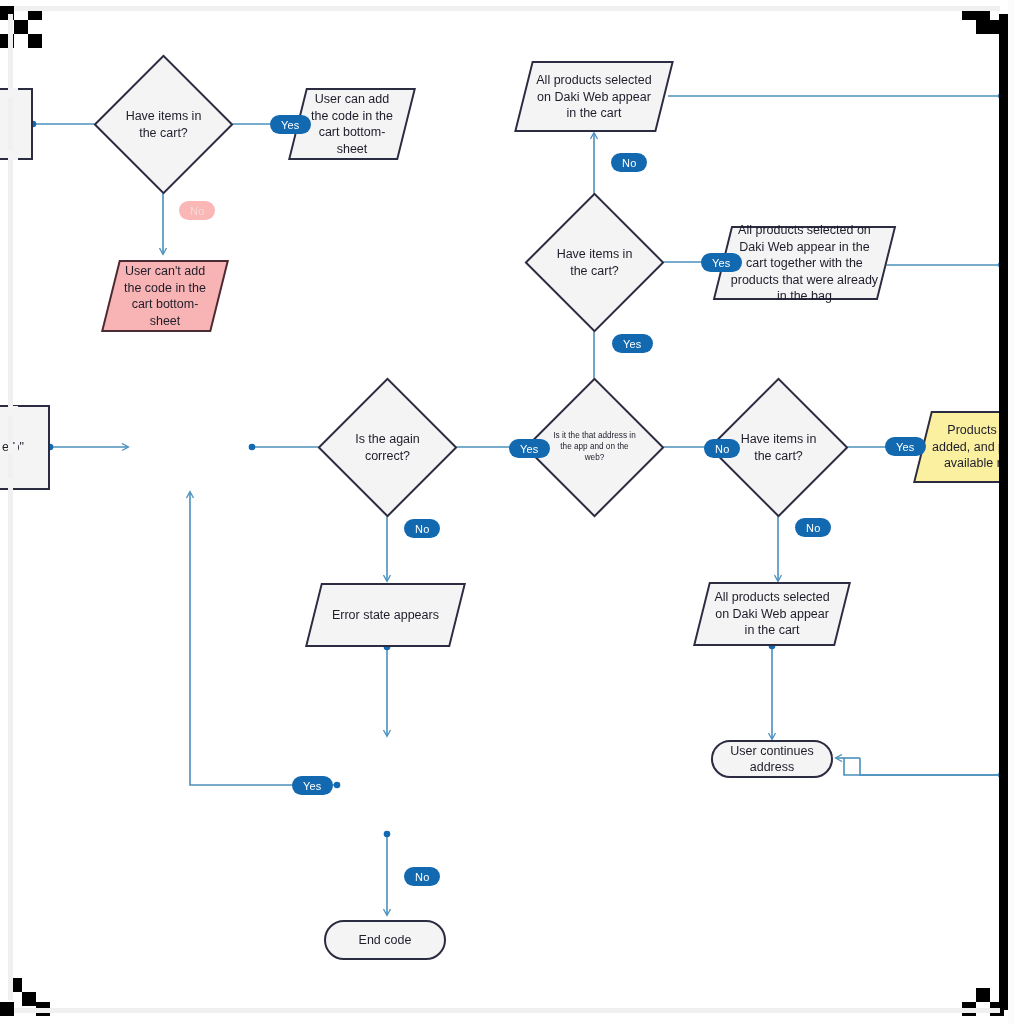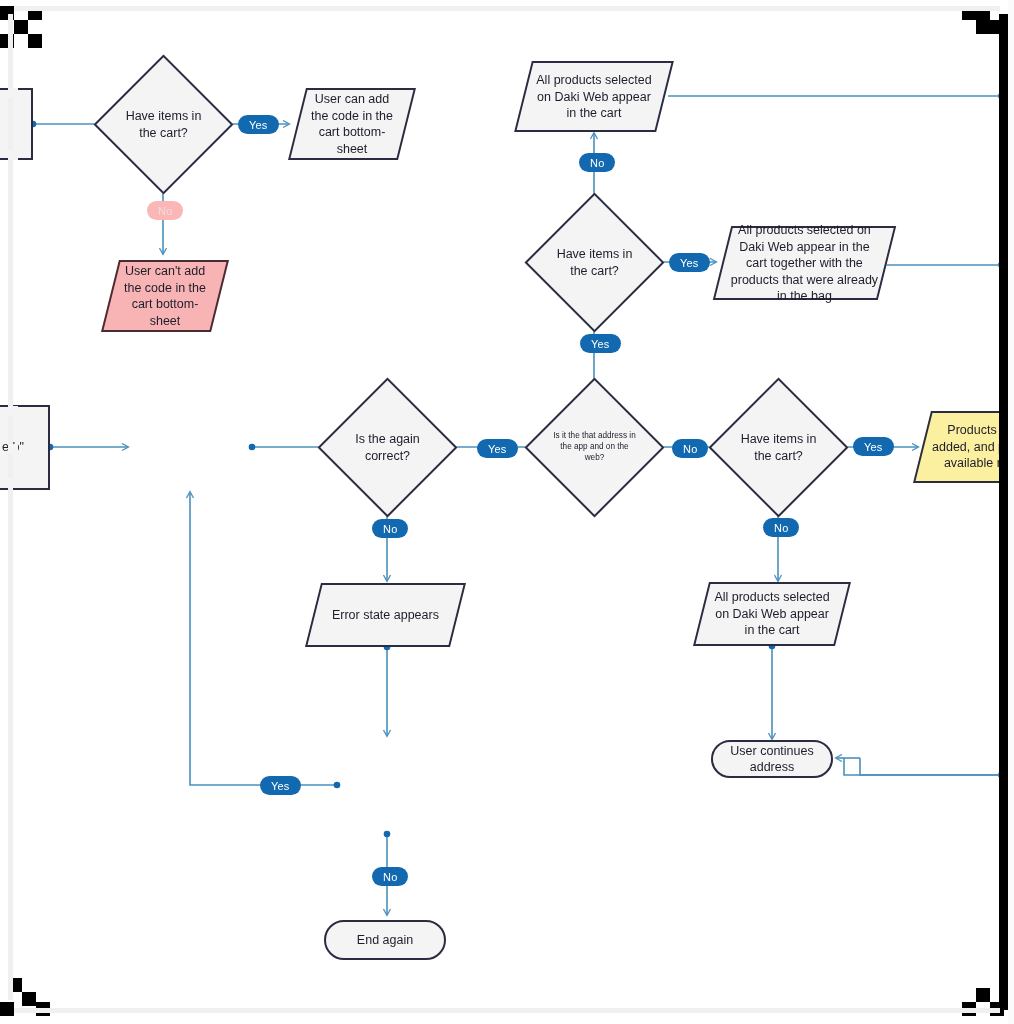--- a/index.html
+++ b/index.html
@@ -33,21 +33,21 @@
   .para.pink{background:#f8b4b4;border-color:#4a2b33;}
   .para.yellow{background:#fbf0a0;border-color:#2b2b41;}
 
   
   .stadium{background:#f4f4f4;border:2px solid #2b2b41;border-radius:999px;}
 
   
   .elabel{position:absolute;display:flex;align-items:center;justify-content:center;
           background:#1269b0;color:#ffffff;border-radius:999px;
           font-size:11px;height:19px;min-width:34px;padding:0 11px;box-sizing:border-box;
-          letter-spacing:.2px;}
+          letter-spacing:.2px;margin-left:32px;}
   .elabel.pink{background:#fbb6b6;color:#f4dada;}
 
   
   .scroll-v{position:absolute;right:6px;top:14px;width:9px;height:996px;background:#000;}
   .scroll-edge{position:absolute;right:0;top:0;width:6px;height:1024px;background:#fbfbfb;}
   .frame-line{position:absolute;background:#f0f0f0;}
   .checker{position:absolute;width:14px;height:14px;background:#000;}
   .corner-l{position:absolute;background:#f4f4f4;}
 </style>
 </head>
@@ -181,21 +181,21 @@
     <div class="node para" style="left:701px;top:582px;width:142px;height:64px;font-size:12.5px;">
       <span class="txt">All products selected on Daki Web appear in the cart</span>
     </div>
 
 
     <div class="node stadium" style="left:711px;top:740px;width:122px;height:38px;font-size:12.5px;">
       <span class="txt">User continues address</span>
     </div>
 
     <div class="node stadium" style="left:324px;top:920px;width:122px;height:40px;font-size:12.5px;">
-      <span class="txt">End again</span>
+      <span class="txt">End code</span>
     </div>
 
     <div class="elabel" style="left:238px;top:115px;">Yes</div>
 
     <div class="elabel pink" style="left:147px;top:201px;">No</div>
 
     <div class="elabel" style="left:579px;top:153px;">No</div>
 
     <div class="elabel" style="left:669px;top:253px;">Yes</div>
 

